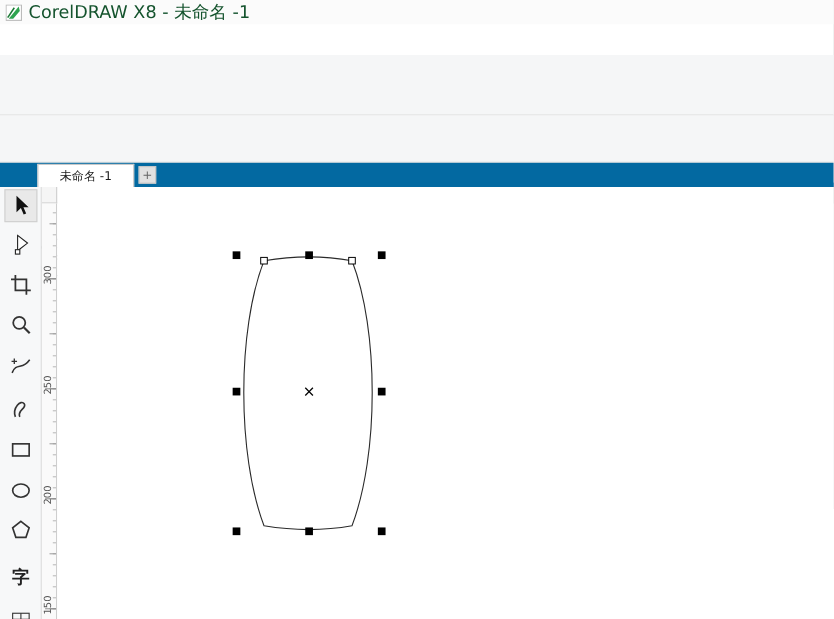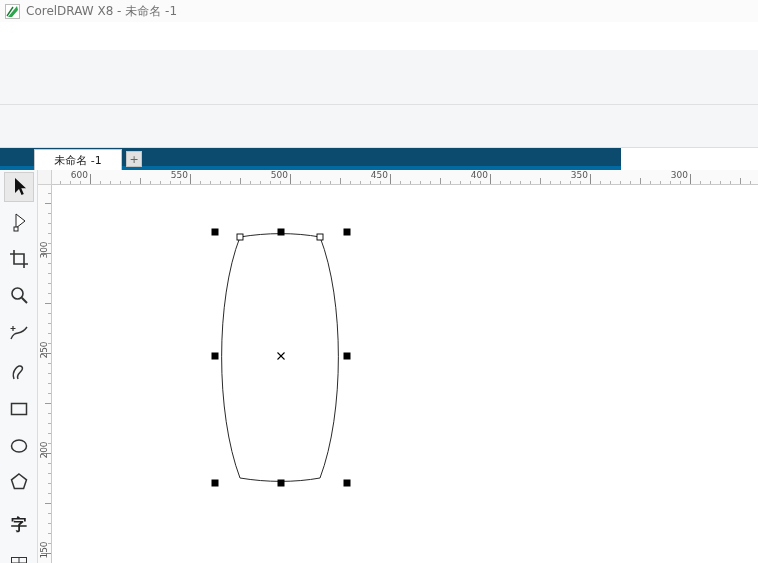--- a/index.html
+++ b/index.html
@@ -5,21 +5,21 @@
   * { margin:0; padding:0; box-sizing:border-box; }
   html,body { background:#d8d8d8; }
   .screen {
     position:relative; width:758px; height:563px; overflow:hidden;
     background:#ffffff; font-family:"DejaVu Sans","Liberation Sans",sans-serif;
     font-size:12px; color:#1a1a1a;
   }
   
   .titlebar { position:absolute; left:0; top:0; width:758px; height:22px;
     background:#fbfbfb; display:flex; align-items:center; gap:6px; padding-left:5px; }
-  .titlebar .title { font-size:12px; color:#737373; }
+  .titlebar .title { font-size:16px; color:#14532d; }
   .logo { width:15px; height:15px; display:inline-block; }
   
   .menubar { position:absolute; left:0; top:22px; width:758px; height:28px;
     background:#f7f8f9; display:flex; align-items:center; padding-left:8px; }
   .menu-item { padding:4px 9px; margin-right:3px; cursor:default; white-space:nowrap; }
   .menu-item.active { background:#e8f2fc; border:1px solid #6d9ed1; padding:3px 8px; }
   
   .toolbar { position:absolute; left:0; top:50px; width:758px; height:55px;
     background:#f5f6f7; border-bottom:1px solid #e0e0e0; }
   .tbtn { position:absolute; top:66px; width:30px; height:30px; display:flex;
@@ -42,22 +42,22 @@
   .propbar { position:absolute; left:0; top:105px; width:758px; height:43px;
     background:#f5f6f7; border-bottom:1px solid #dedede; font-size:11px; }
   .pfield { position:absolute; height:16px; background:#fff; border:1px solid #abadb3;
     font-size:11px; padding:0 3px; line-height:14px; white-space:nowrap; overflow:hidden; }
   .row1 { top:112px; } .row2 { top:130px; }
   .plabel { position:absolute; font-size:11px; color:#333; }
   .picon { position:absolute; display:flex; align-items:center; justify-content:center; }
   .psep { position:absolute; top:114px; width:1px; height:28px; background:#d5d5d5; }
   .sel-blue { background:#2f7ff6; color:#fff; padding:0 2px; }
   
-  .tabbar { position:absolute; left:0; top:148px; width:621px; height:22px;
-    background:#0c4a6e; border-bottom:4px solid #0369a1; }
+  .tabbar { position:absolute; left:0; top:148px; width:758px; height:22px;
+    background:#0369a1; border-bottom:4px solid #0369a1; }
   .doctab { position:absolute; left:34px; top:1px; width:88px; height:21px;
     background:#fff; border:1px solid #c8c8c8; border-bottom:none; display:flex;
     align-items:center; justify-content:center; font-size:11px; }
   .newtab { position:absolute; left:126px; top:3px; width:16px; height:16px;
     background:#e1e1e1; border:1px solid #c5c5c5; display:flex; align-items:center;
     justify-content:center; font-size:11px; color:#666; }
   
   .corner { position:absolute; left:38px; top:170px; width:14px; height:15px;
     background:#f5f5f5; border-right:1px solid #cfcfcf; border-bottom:1px solid #cfcfcf; }
   .hruler { position:absolute; left:52px; top:170px; width:706px; height:15px;
@@ -321,29 +321,20 @@
   <div class="tabbar">
     <div class="doctab">
       <span>未命名 -1</span>
     </div>
     <div class="newtab">
       <span>+</span>
     </div>
   </div>
 
   <div class="corner"></div>
-  <div class="hruler">
-    <span class="num" style="left:38px">600</span>
-    <span class="num" style="left:138px">550</span>
-    <span class="num" style="left:238px">500</span>
-    <span class="num" style="left:338px">450</span>
-    <span class="num" style="left:438px">400</span>
-    <span class="num" style="left:538px">350</span>
-    <span class="num" style="left:638px">300</span>
-  </div>
   <div class="vruler">
     <span class="num" style="top:60px">300</span>
     <span class="num" style="top:160px">250</span>
     <span class="num" style="top:260px">200</span>
     <span class="num" style="top:360px">150</span>
   </div>
 
   <div class="toolbox">
     <div class="tool selected" style="top:2px">
       <svg width="20" height="20" viewBox="0 0 20 20">

